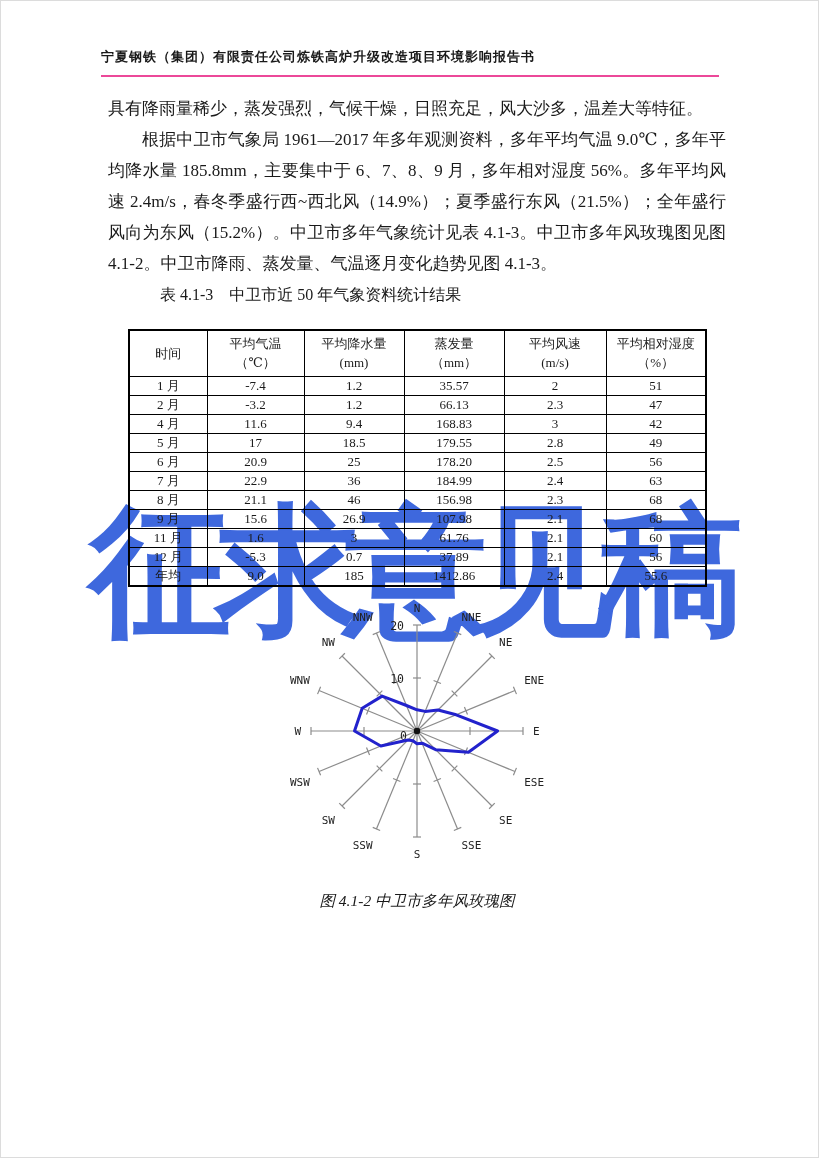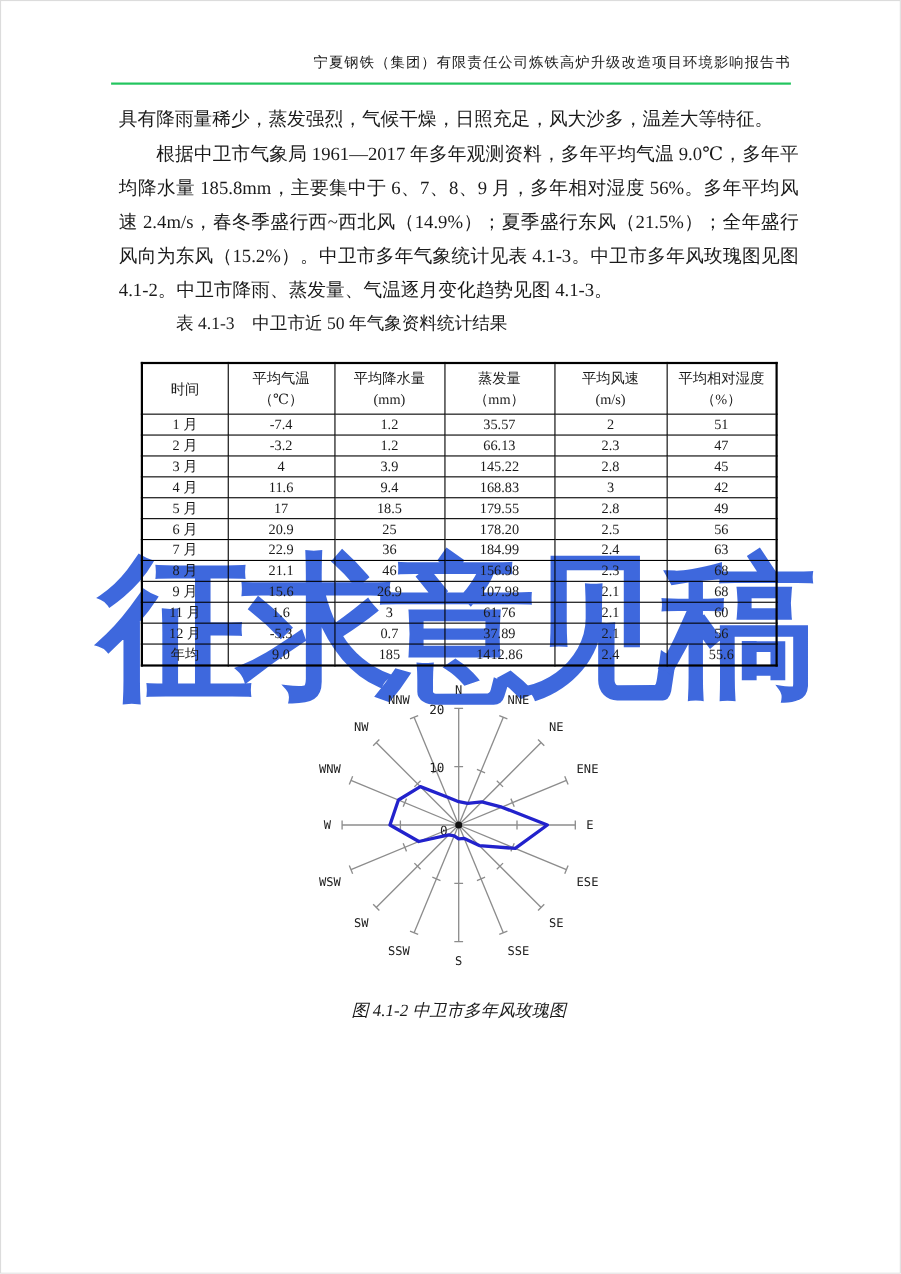--- a/index.html
+++ b/index.html
@@ -24,26 +24,26 @@
     letter-spacing:-14px;
     color:#1d4ed8;
     opacity:0.85;
     white-space:nowrap;
     z-index:1;
   }
   .content { position:relative; z-index:2; }
   .doc-header {
     position:absolute;
     top:47px; left:100px; width:618px;
-    text-align:right;
+    text-align:left;
     font-size:13px;
-    font-weight:normal;
+    font-weight:bold;
     letter-spacing:1px;
     padding-bottom:9px;
-    border-bottom:2px solid #22c55e;
+    border-bottom:2px solid #ec4899;
   }
   .body-block {
     position:absolute;
     top:92px; left:107px; width:618px;
     font-size:17px;
     line-height:31px;
     text-align:justify;
   }
   .para { margin:0; }
   .para.indent { text-indent:2em; }
@@ -143,28 +143,20 @@
               <td>2</td>
               <td>51</td>
             </tr>
             <tr>
               <td>2 月</td>
               <td>-3.2</td>
               <td>1.2</td>
               <td>66.13</td>
               <td>2.3</td>
               <td>47</td>
-            </tr>
-            <tr>
-              <td>3 月</td>
-              <td>4</td>
-              <td>3.9</td>
-              <td>145.22</td>
-              <td>2.8</td>
-              <td>45</td>
             </tr>
             <tr>
               <td>4 月</td>
               <td>11.6</td>
               <td>9.4</td>
               <td>168.83</td>
               <td>3</td>
               <td>42</td>
             </tr>
             <tr>

